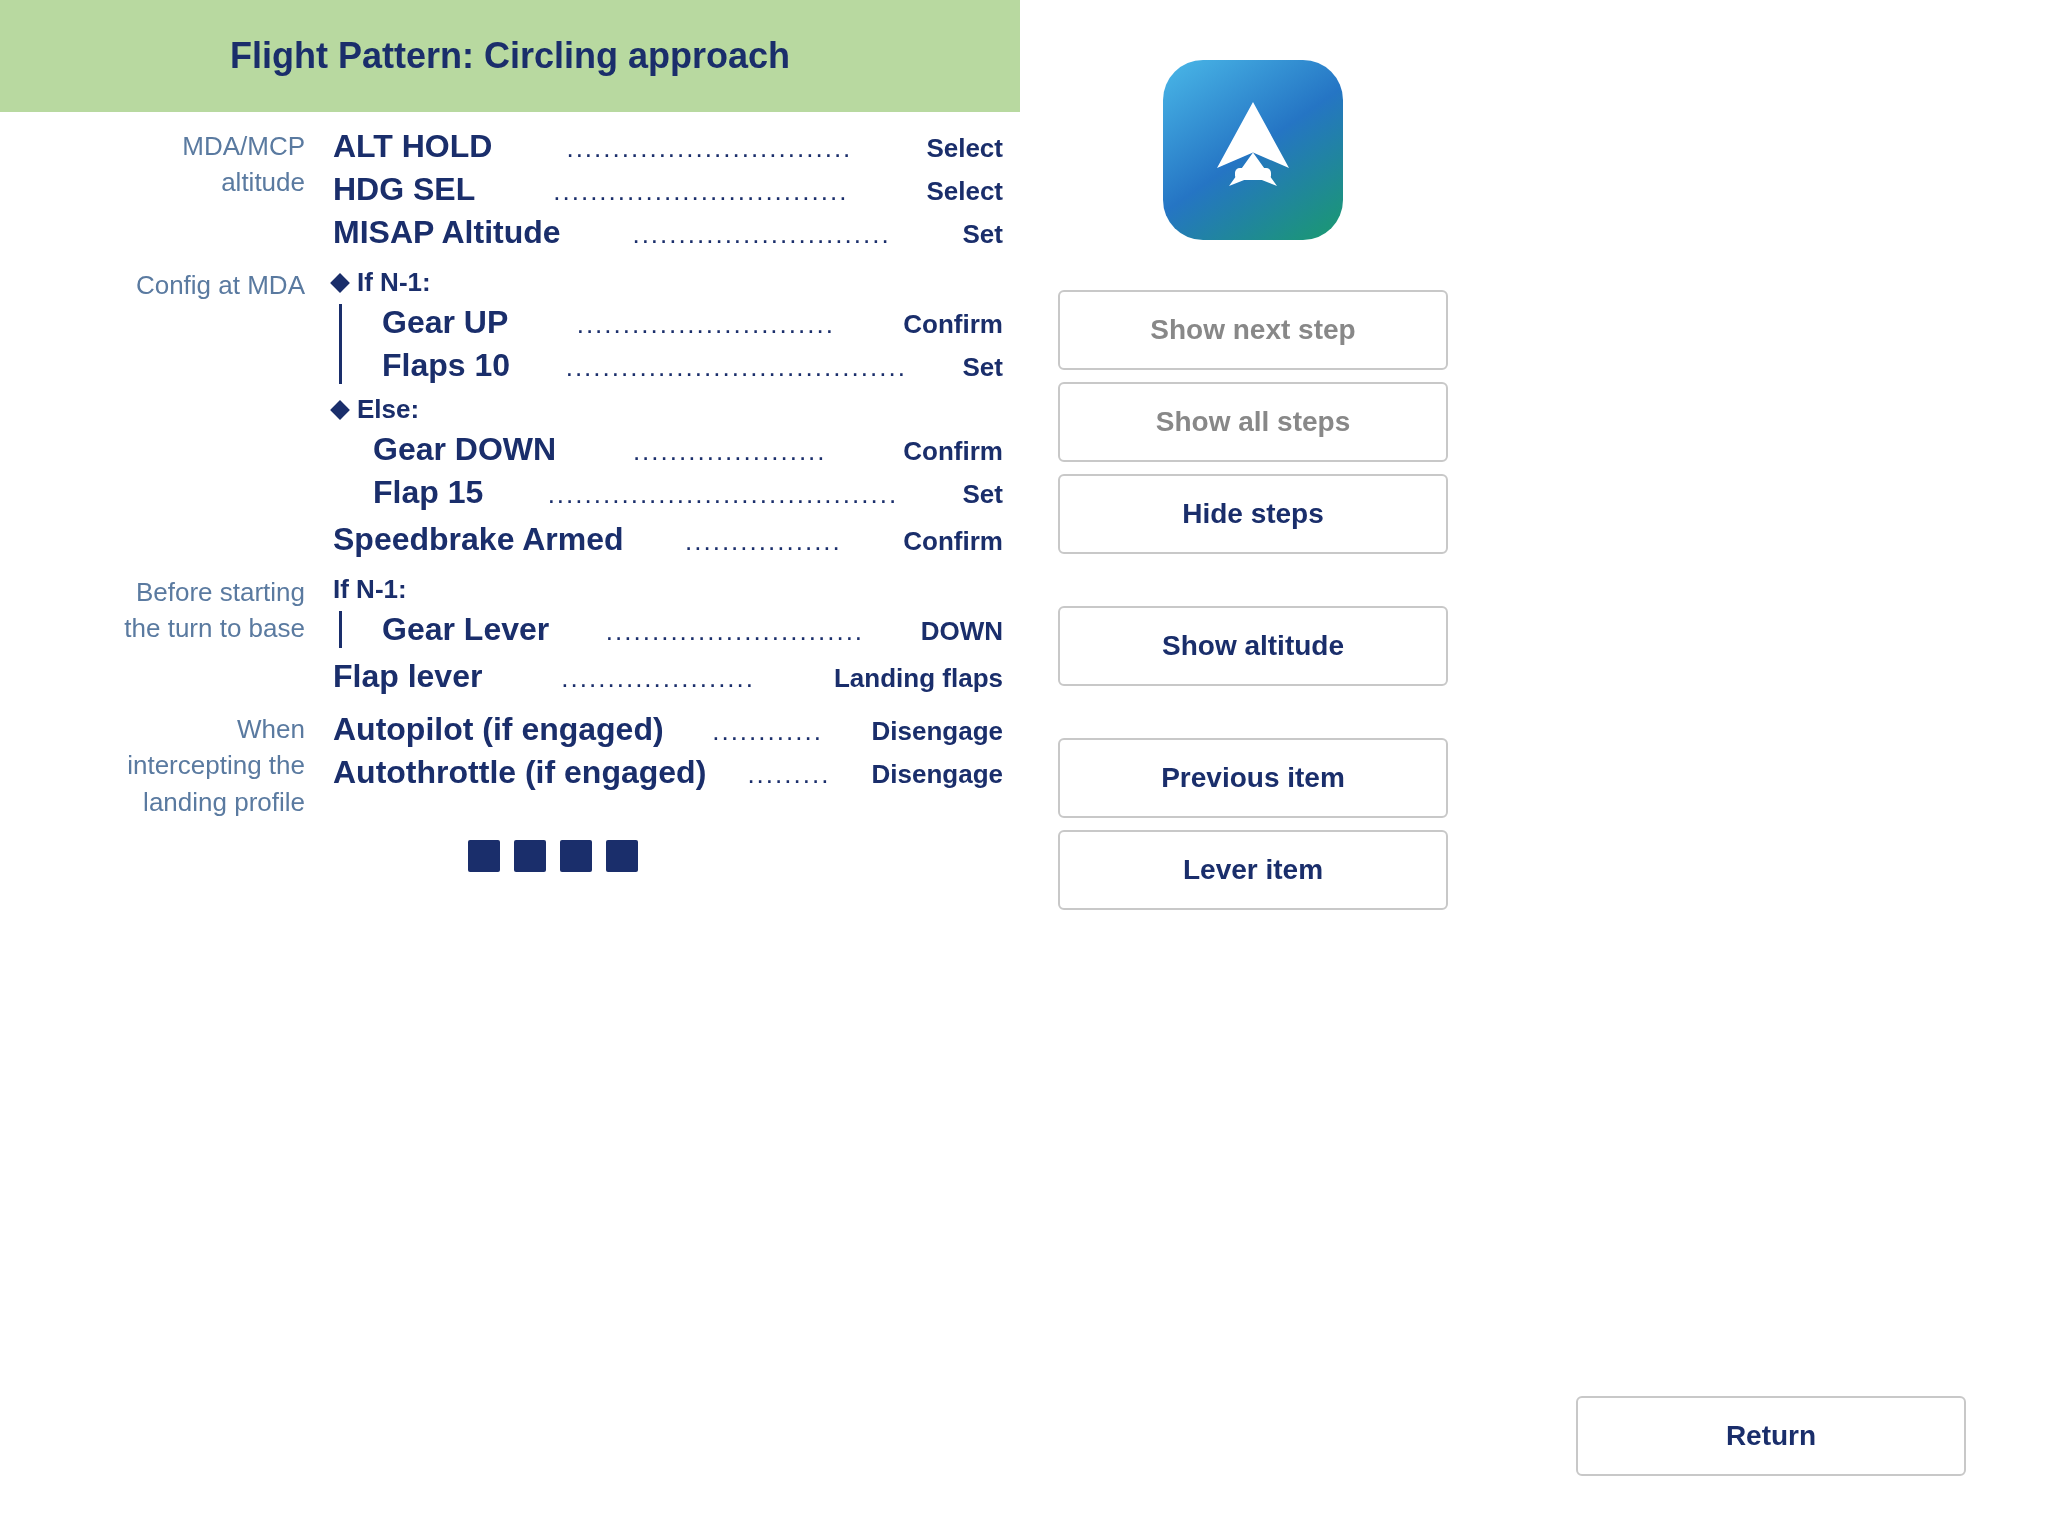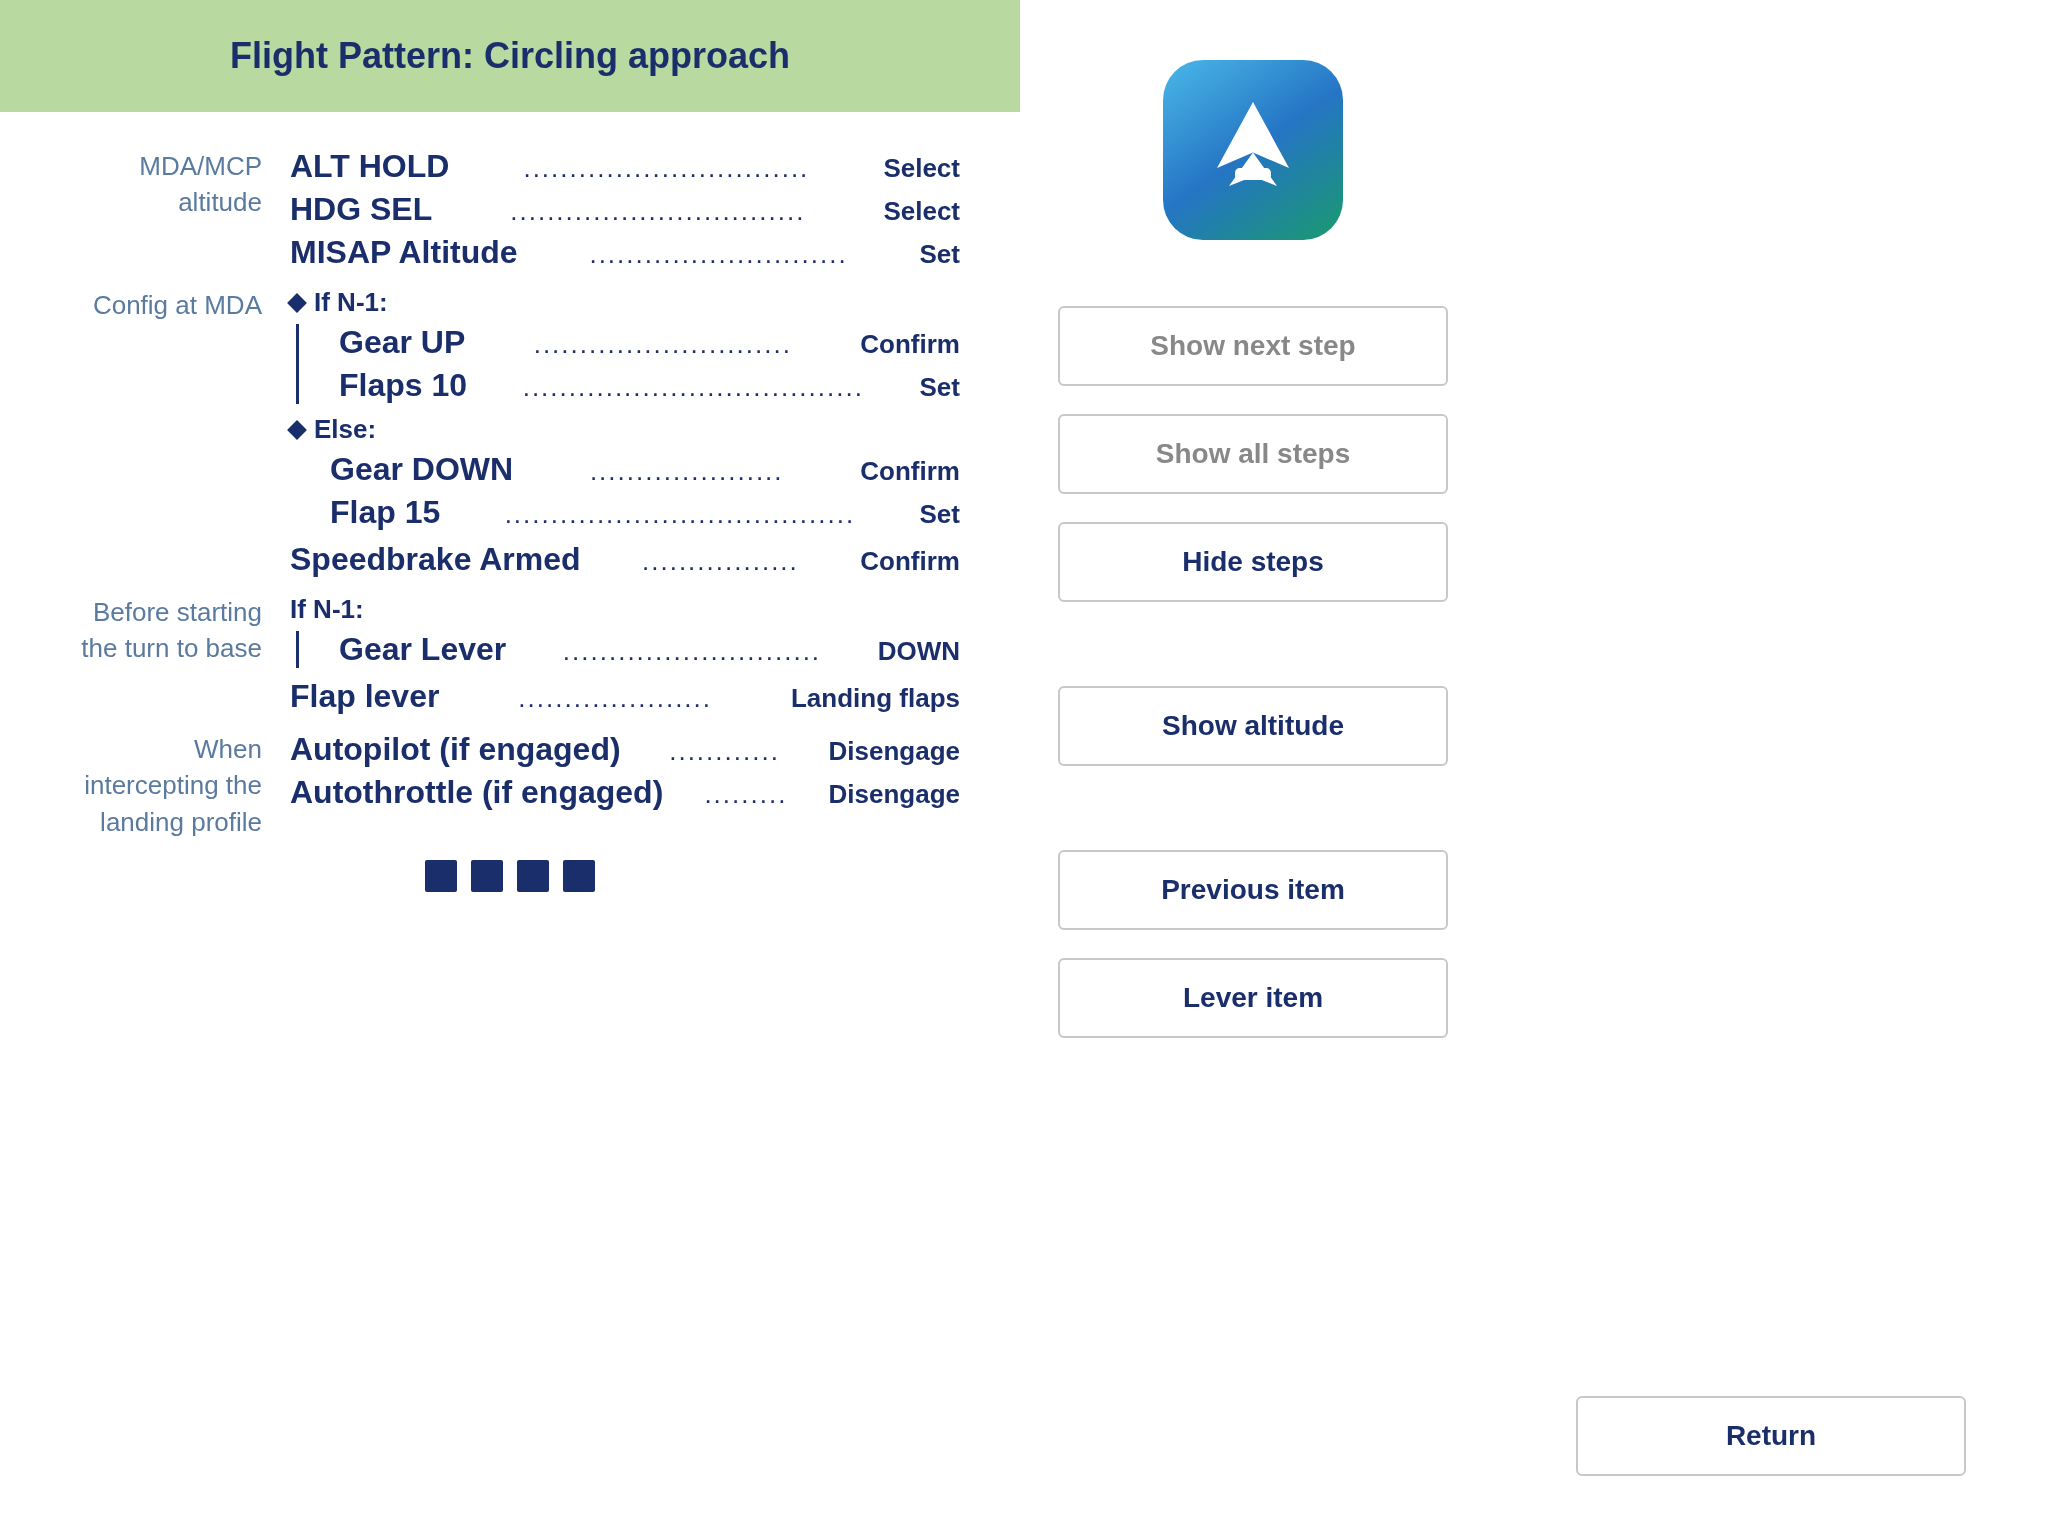--- a/index.html
+++ b/index.html
@@ -28,31 +28,32 @@
     
     .main-layout {
       display: flex;
       flex-direction: row;
       width: 2048px;
     }
 
     
     .content-area {
       width: 1020px;
-      padding: 36px 60px;
+      padding: 16px 60px;
+      margin-left: 43px;
     }
 
     
     .sidebar {
       width: 430px;
       padding: 30px 30px;
       display: flex;
       flex-direction: column;
       align-items: center;
-      gap: 16px;
+      gap: 0;
       position: absolute;
       right: 580px;
       top: 0;
     }
 
     
     .app-icon {
       width: 180px;
       height: 180px;
       border-radius: 40px;

